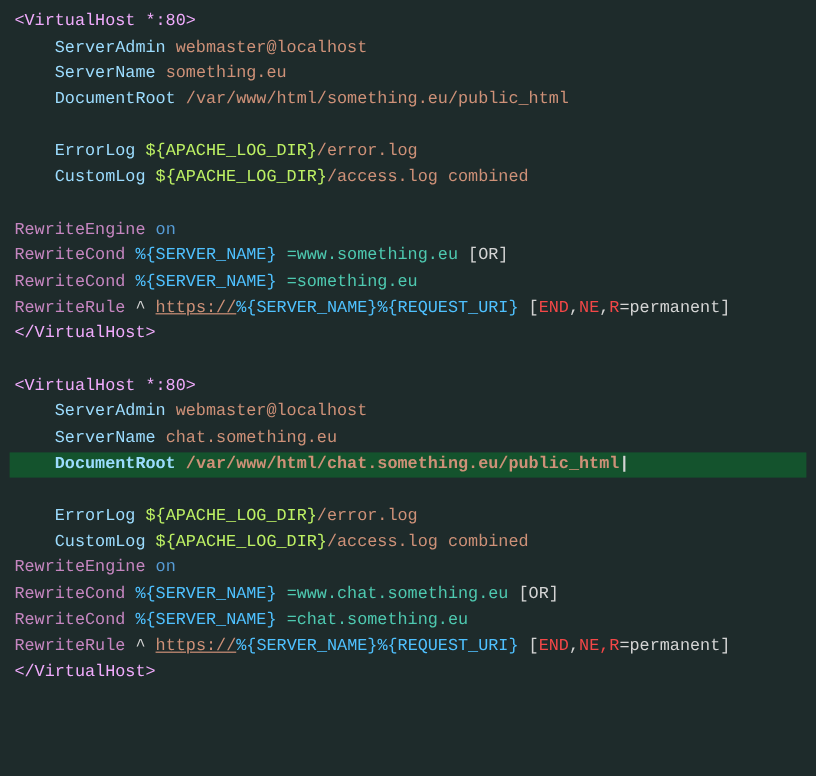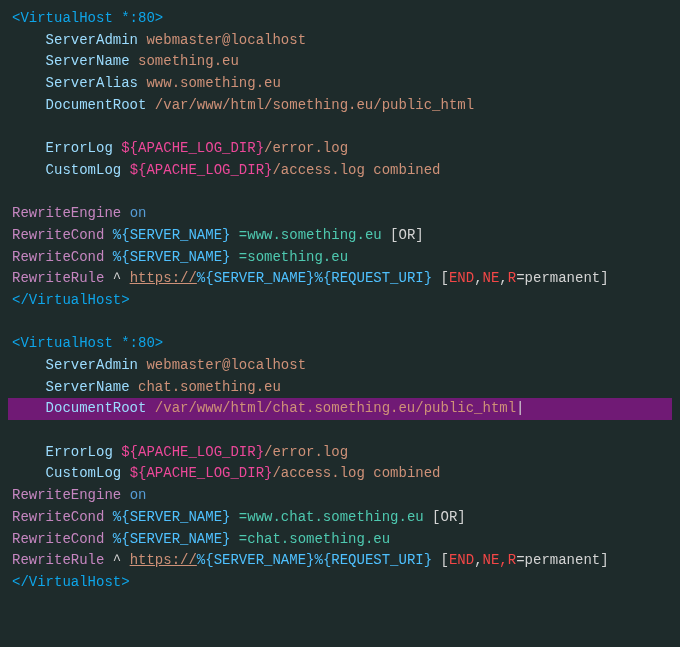--- a/index.html
+++ b/index.html
@@ -24,51 +24,51 @@
       padding: 0 8px;
     }
 
     .line {
       white-space: pre;
       display: block;
       padding: 0 4px;
     }
 
     .highlighted-line {
-      background-color: #701a75;
+      background-color: #14532d;
+      font-weight: bold;
     }
 
     
-    .c-tag       { color: #0ea5e9; text-align: right; }   
+    .c-tag       { color: #f0abfc; text-align: right; }   
     .c-directive { color: #9cdcfe; }   
     .c-value     { color: #ce9178; }   
     .c-path      { color: #ce9178; }
     .c-keyword   { color: #c586c0; }   
     .c-var       { color: #4fc1ff; }   
     .c-flagval   { color: #d4d4d4; font-family: Liberation Mono, monospace; }
     .c-white     { color: #d4d4d4; }
     .c-url       { color: #ce9178; text-decoration: underline; }
     .c-combined  { color: #ce9178; }
-    .c-logvar    { color: #ec4899; }
+    .c-logvar    { color: #bef264; }
     .c-bracket   { color: #d4d4d4; }
     .c-on        { color: #569cd6; }
     .c-eqval     { color: #4ec9b0; }
     .c-caret     { color: #d4d4d4; }
     .c-permanent { color: #f44747; }
     .c-ne        { color: #f44747; text-align: center; }
     .c-end       { color: #f44747; }
   </style>
 </head>
 <body>
 
 <div class="code-block">
     <span class="line"><span class="c-tag">&lt;VirtualHost *:80&gt;</span></span>
     <span class="line"><span class="c-directive">    ServerAdmin </span><span class="c-value">webmaster@localhost</span></span>
     <span class="line"><span class="c-directive">    ServerName </span><span class="c-value">something.eu</span></span>
-    <span class="line"><span class="c-directive">    ServerAlias </span><span class="c-value">www.something.eu</span></span>
     <span class="line"><span class="c-directive">    DocumentRoot </span><span class="c-path">/var/www/html/something.eu/public_html</span></span>
     <span class="line"> </span>
     <span class="line"><span class="c-directive">    ErrorLog </span><span class="c-logvar">${APACHE_LOG_DIR}</span><span class="c-value">/error.log</span></span>
     <span class="line"><span class="c-directive">    CustomLog </span><span class="c-logvar">${APACHE_LOG_DIR}</span><span class="c-value">/access.log </span><span class="c-combined">combined</span></span>
     <span class="line"> </span>
     <span class="line"><span class="c-keyword">RewriteEngine </span><span class="c-on">on</span></span>
     <span class="line"><span class="c-keyword">RewriteCond </span><span class="c-var">%{SERVER_NAME}</span><span class="c-eqval"> =www.something.eu </span><span class="c-bracket">[OR]</span></span>
     <span class="line"><span class="c-keyword">RewriteCond </span><span class="c-var">%{SERVER_NAME}</span><span class="c-eqval"> =something.eu</span></span>
     <span class="line"><span class="c-keyword">RewriteRule </span><span class="c-caret">^ </span><span class="c-url">https://</span><span class="c-var">%{SERVER_NAME}</span><span class="c-var">%{REQUEST_URI}</span><span class="c-bracket"> [</span><span class="c-end">END</span><span class="c-white">,</span><span class="c-ne">NE</span><span class="c-white">,</span><span class="c-permanent">R</span><span class="c-flagval">=permanent]</span></span>
     <span class="line"><span class="c-tag">&lt;/VirtualHost&gt;</span></span>

